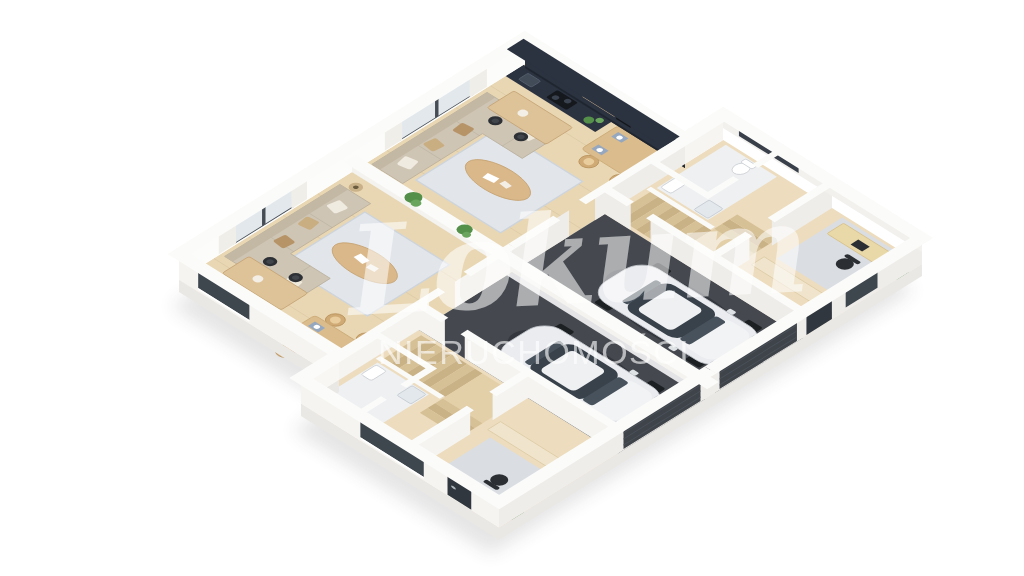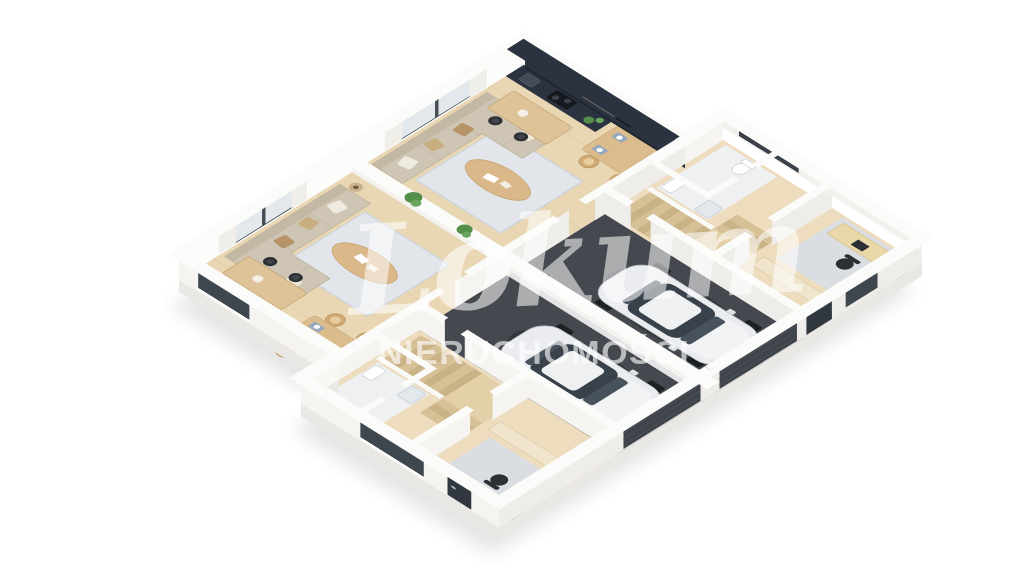--- a/index.html
+++ b/index.html
@@ -14,21 +14,21 @@
   .st1{fill:var(--stair_wood)} .st2{fill:#cab287} .land{fill:#e3cfa8}
   .carb{fill:var(--car_body);stroke:#c6cbd1} .carg{fill:var(--car_glass)}
   .gd{fill:var(--garage_door)} .grn{fill:var(--plant_green)} .grn2{fill:#6aa55e}
   .navy{fill:var(--kitchen_dark)} .mat{fill:var(--placemat_blue)}
   .wt{stroke:var(--wall_top);fill:none} .fx{fill:#ffffff;stroke:#c9cdd2}
   .face{fill:var(--wall_face)} .facef{fill:var(--wall_face_front)} .slab{fill:var(--slab)}
   .win{fill:#3e464e} .door{fill:#31373e} .pot{fill:#7c5538}
   .wm-script{position:absolute;left:348px;top:198px;font-family:"DejaVu Serif",serif;
     font-style:italic;font-weight:bold;font-size:124px;line-height:1;letter-spacing:-4px;
     color:rgba(255,255,255,0.55);transform:rotate(-3deg);pointer-events:none;}
-  .wm-caps{position:absolute;left:378px;top:333px;font-size:34px;font-weight:bold;
+  .wm-caps{position:absolute;left:378px;top:333px;font-size:34px;font-weight:normal;
     letter-spacing:1.5px;color:rgba(255,255,255,0.62);pointer-events:none;}
 </style>
 </head>
 <body>
 
 <div class="stage">
 <svg width="1024" height="576" viewBox="0 0 1024 576">
   <defs>
     <filter id="blur9" x="-20%" y="-20%" width="140%" height="140%">
           <feGaussianBlur stdDeviation="9"></feGaussianBlur>

